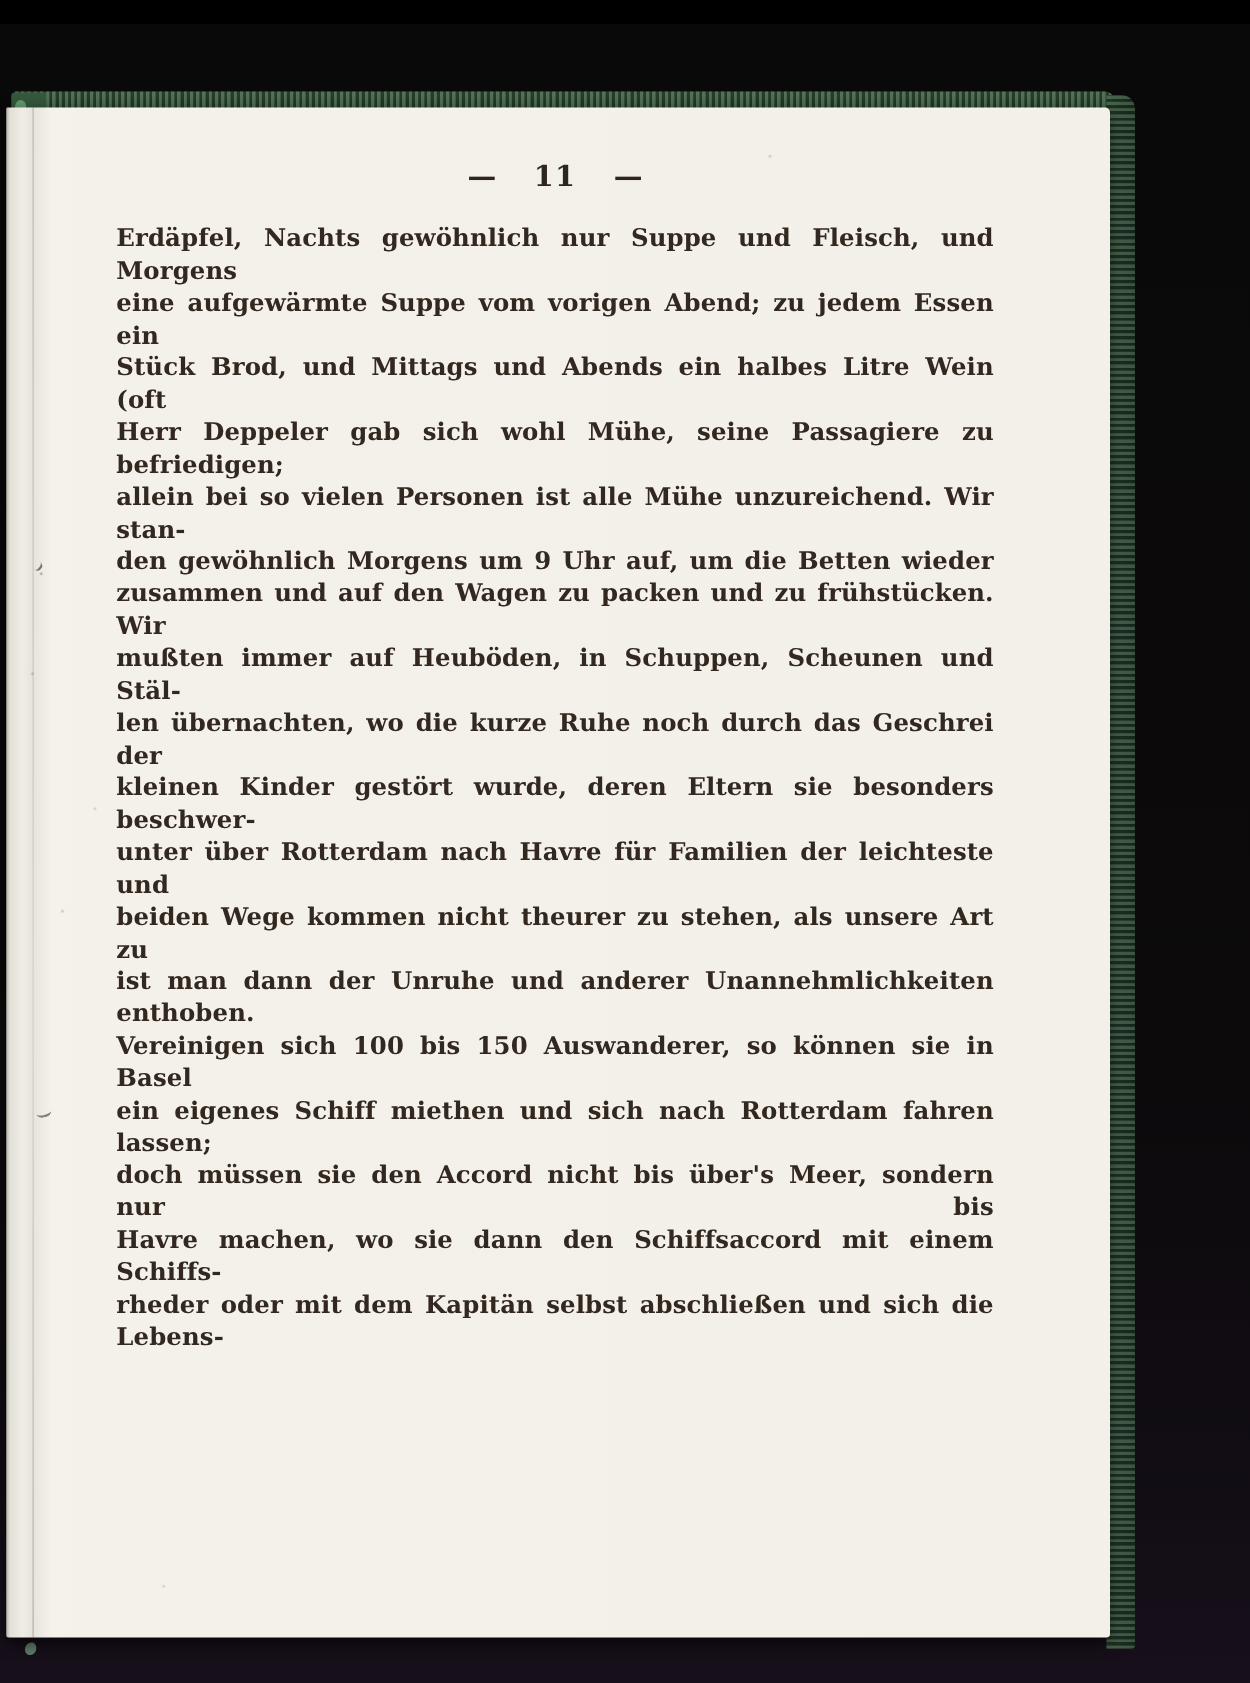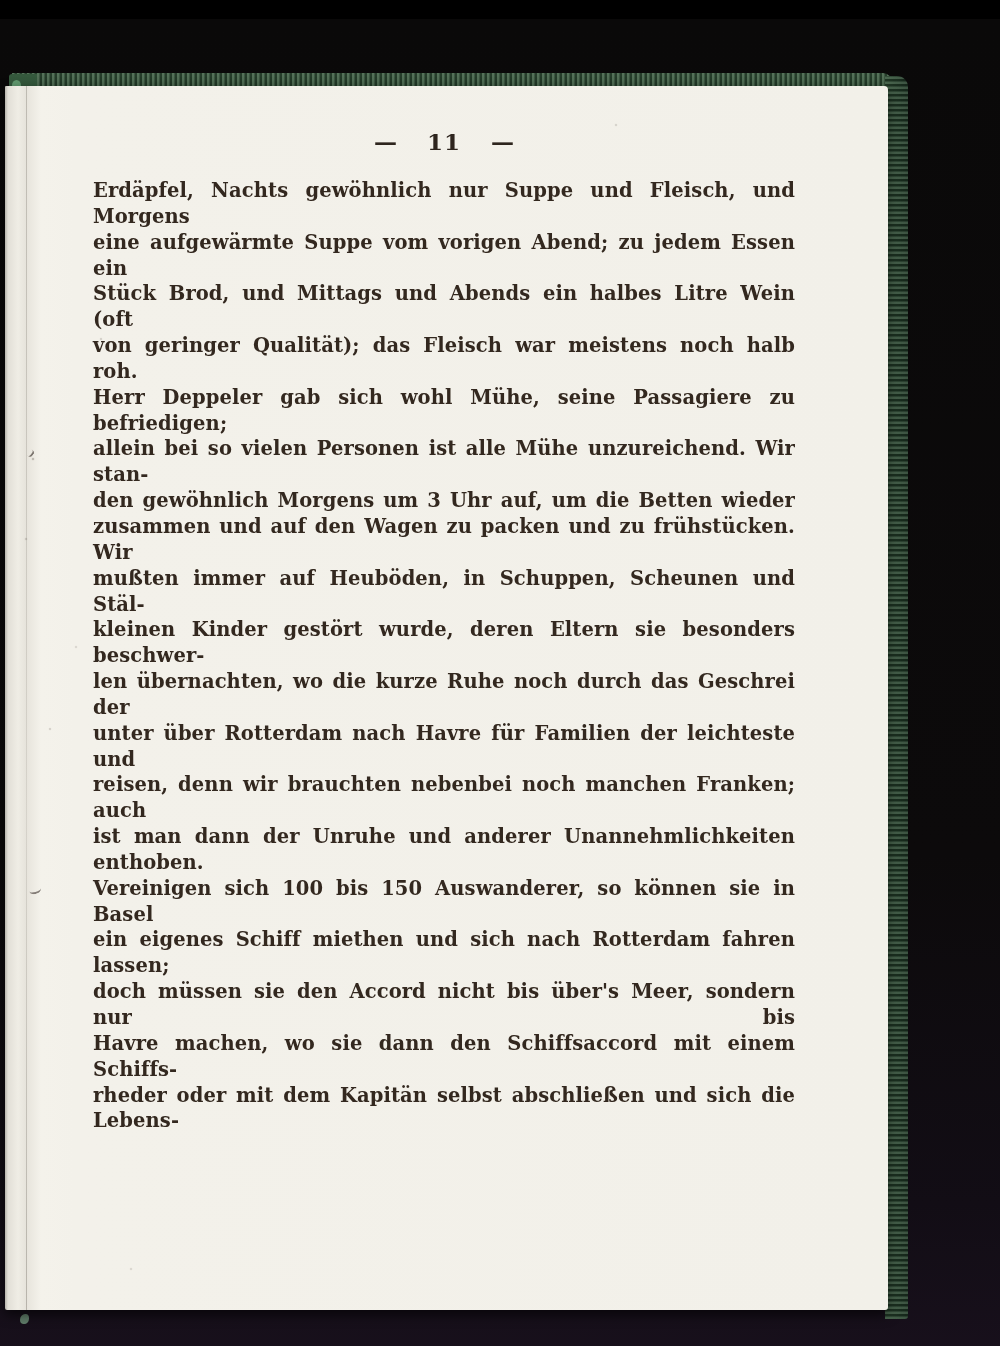--- a/index.html
+++ b/index.html
@@ -99,30 +99,29 @@
   <div class="cover-speck"></div>
 
   <div class="page">
     <div class="header">
       <span class="dash">—</span><span class="num">11</span><span class="dash">—</span>
     </div>
     <div class="textblock">
         <div class="line j"><span>Erdäpfel, Nachts gewöhnlich nur Suppe und Fleisch, und Morgens</span></div>
         <div class="line j"><span>eine aufgewärmte Suppe vom vorigen Abend; zu jedem Essen ein</span></div>
         <div class="line j"><span>Stück Brod, und Mittags und Abends ein halbes Litre Wein (oft</span></div>
-        <div class="line j"><span>von geringer Qualität); das Fleisch war meistens noch halb roh.</span></div>
         <div class="line j"><span>Herr Deppeler gab sich wohl Mühe, seine Passagiere zu befriedigen;</span></div>
         <div class="line j"><span>allein bei so vielen Personen ist alle Mühe unzureichend. Wir stan-</span></div>
-        <div class="line j"><span>den gewöhnlich Morgens um 3 Uhr auf, um die Betten wieder</span></div>
+        <div class="line j"><span>den gewöhnlich Morgens um 9 Uhr auf, um die Betten wieder</span></div>
         <div class="line j"><span>zusammen und auf den Wagen zu packen und zu frühstücken. Wir</span></div>
         <div class="line j"><span>mußten immer auf Heuböden, in Schuppen, Scheunen und Stäl-</span></div>
+        <div class="line j"><span>len übernachten, wo die kurze Ruhe noch durch das Geschrei der</span></div>
         <div class="line j"><span>kleinen Kinder gestört wurde, deren Eltern sie besonders beschwer-</span></div>
-        <div class="line j"><span>len übernachten, wo die kurze Ruhe noch durch das Geschrei der</span></div>
         <div class="line j"><span>unter über Rotterdam nach Havre für Familien der leichteste und</span></div>
-        <div class="line j"><span>reisen, denn wir brauchten nebenbei noch manchen Franken; auch</span></div>
+        <div class="line j"><span>beiden Wege kommen nicht theurer zu stehen, als unsere Art zu</span></div>
         <div class="line j"><span>ist man dann der Unruhe und anderer Unannehmlichkeiten enthoben.</span></div>
         <div class="line j"><span>Vereinigen sich 100 bis 150 Auswanderer, so können sie in Basel</span></div>
         <div class="line j"><span>ein eigenes Schiff miethen und sich nach Rotterdam fahren lassen;</span></div>
         <div class="line j"><span>doch müssen sie den Accord nicht bis über's Meer, sondern nur bis</span></div>
         <div class="line j"><span>Havre machen, wo sie dann den Schiffsaccord mit einem Schiffs-</span></div>
         <div class="line j"><span>rheder oder mit dem Kapitän selbst abschließen und sich die Lebens-</span></div>
       </div>
     <div class="smudge s1"></div>
     <div class="smudge s2"></div>
   </div>

